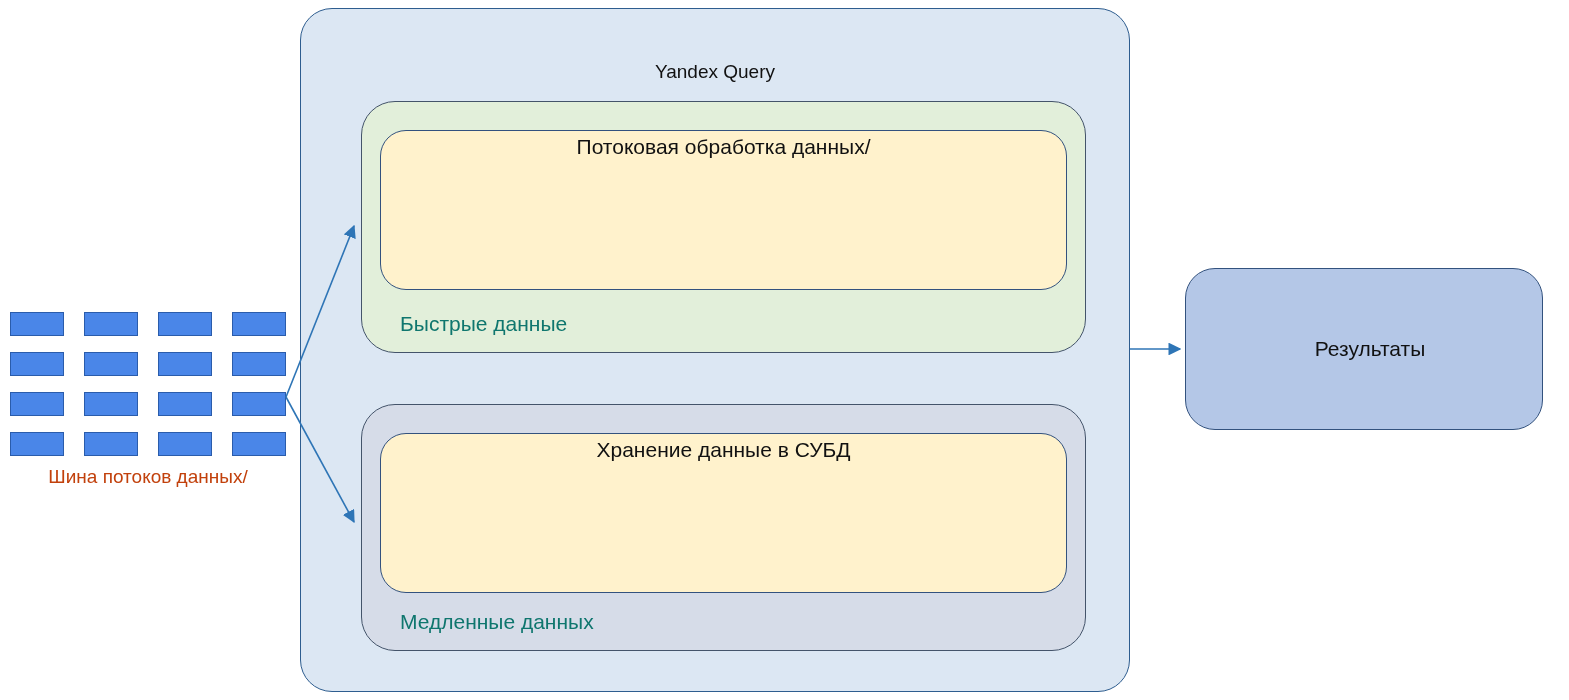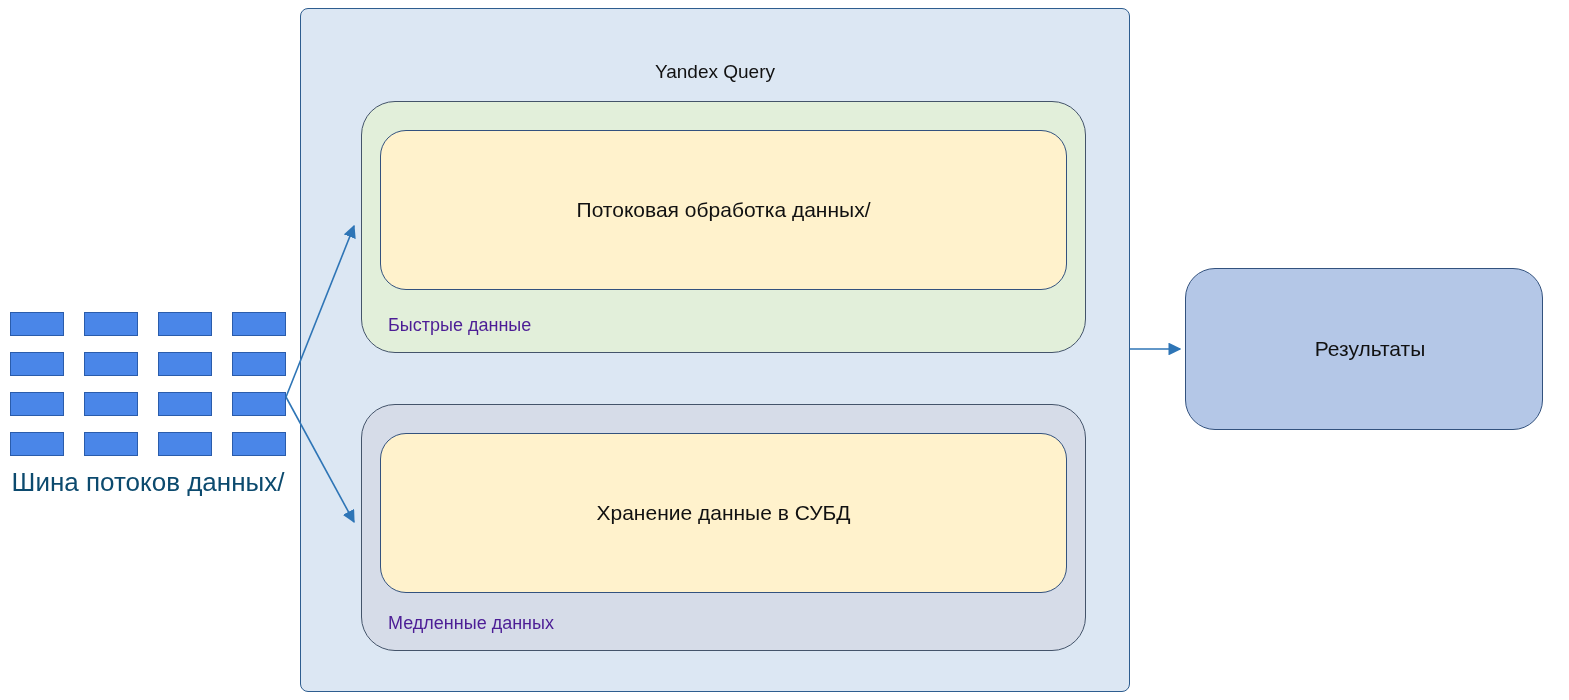--- a/index.html
+++ b/index.html
@@ -27,33 +27,33 @@
   .bus-block {
     background: var(--bus-block-fill, #4a86e8);
     border: 1.5px solid var(--bus-block-border, #2a5cab);
     box-sizing: border-box;
   }
   .bus-label {
     position: absolute;
     left: 0px; top: 464px;
     width: 296px;
     text-align: center;
-    font-size: 26px;
+    font-size: 19px;
     line-height: 1.4;
-    color: #0c4a6e;
+    color: #c2410c;
   }
 
   
   .outer {
     position: absolute;
     left: 300px; top: 8px;
     width: 830px; height: 684px;
     background: var(--outer-fill, #dce7f3);
     border: 1.5px solid var(--outer-border, #2e5d8f);
-    border-radius: 8px;
+    border-radius: 32px;
     box-sizing: border-box;
   }
   .outer-title {
     position: absolute;
     left: 0; top: 52px;
     width: 100%;
     text-align: center;
     font-size: 19px;
     color: #111111;
   }
@@ -70,38 +70,38 @@
     border: 1.5px solid var(--fast-border, #44546a);
   }
   .section-slow {
     left: 60px; top: 395px;
     width: 725px; height: 247px;
     background: var(--slow-fill, #d6dce8);
     border: 1.5px solid var(--slow-border, #44546a);
   }
   .section-label {
     position: absolute;
-    left: 26px; bottom: 16px;
-    font-size: 18px;
-    color: #4c1d95;
+    left: 38px; bottom: 16px;
+    font-size: 21px;
+    color: #0f766e;
     white-space: nowrap;
   }
 
   .process-box {
     position: absolute;
     left: 18px; top: 28px;
     width: 687px; height: 160px;
     background: var(--process-fill, #fff2cc);
     border: 1.5px solid var(--process-border, #33527e);
     border-radius: 26px;
     box-sizing: border-box;
     display: flex;
     flex-direction: column;
     align-items: center;
-    justify-content: center;
+    justify-content: flex-start;
     font-size: 21px;
     line-height: 1.5;
     text-align: center;
     color: #111111;
   }
 
   
   .results {
     position: absolute;
     left: 1185px; top: 268px;

